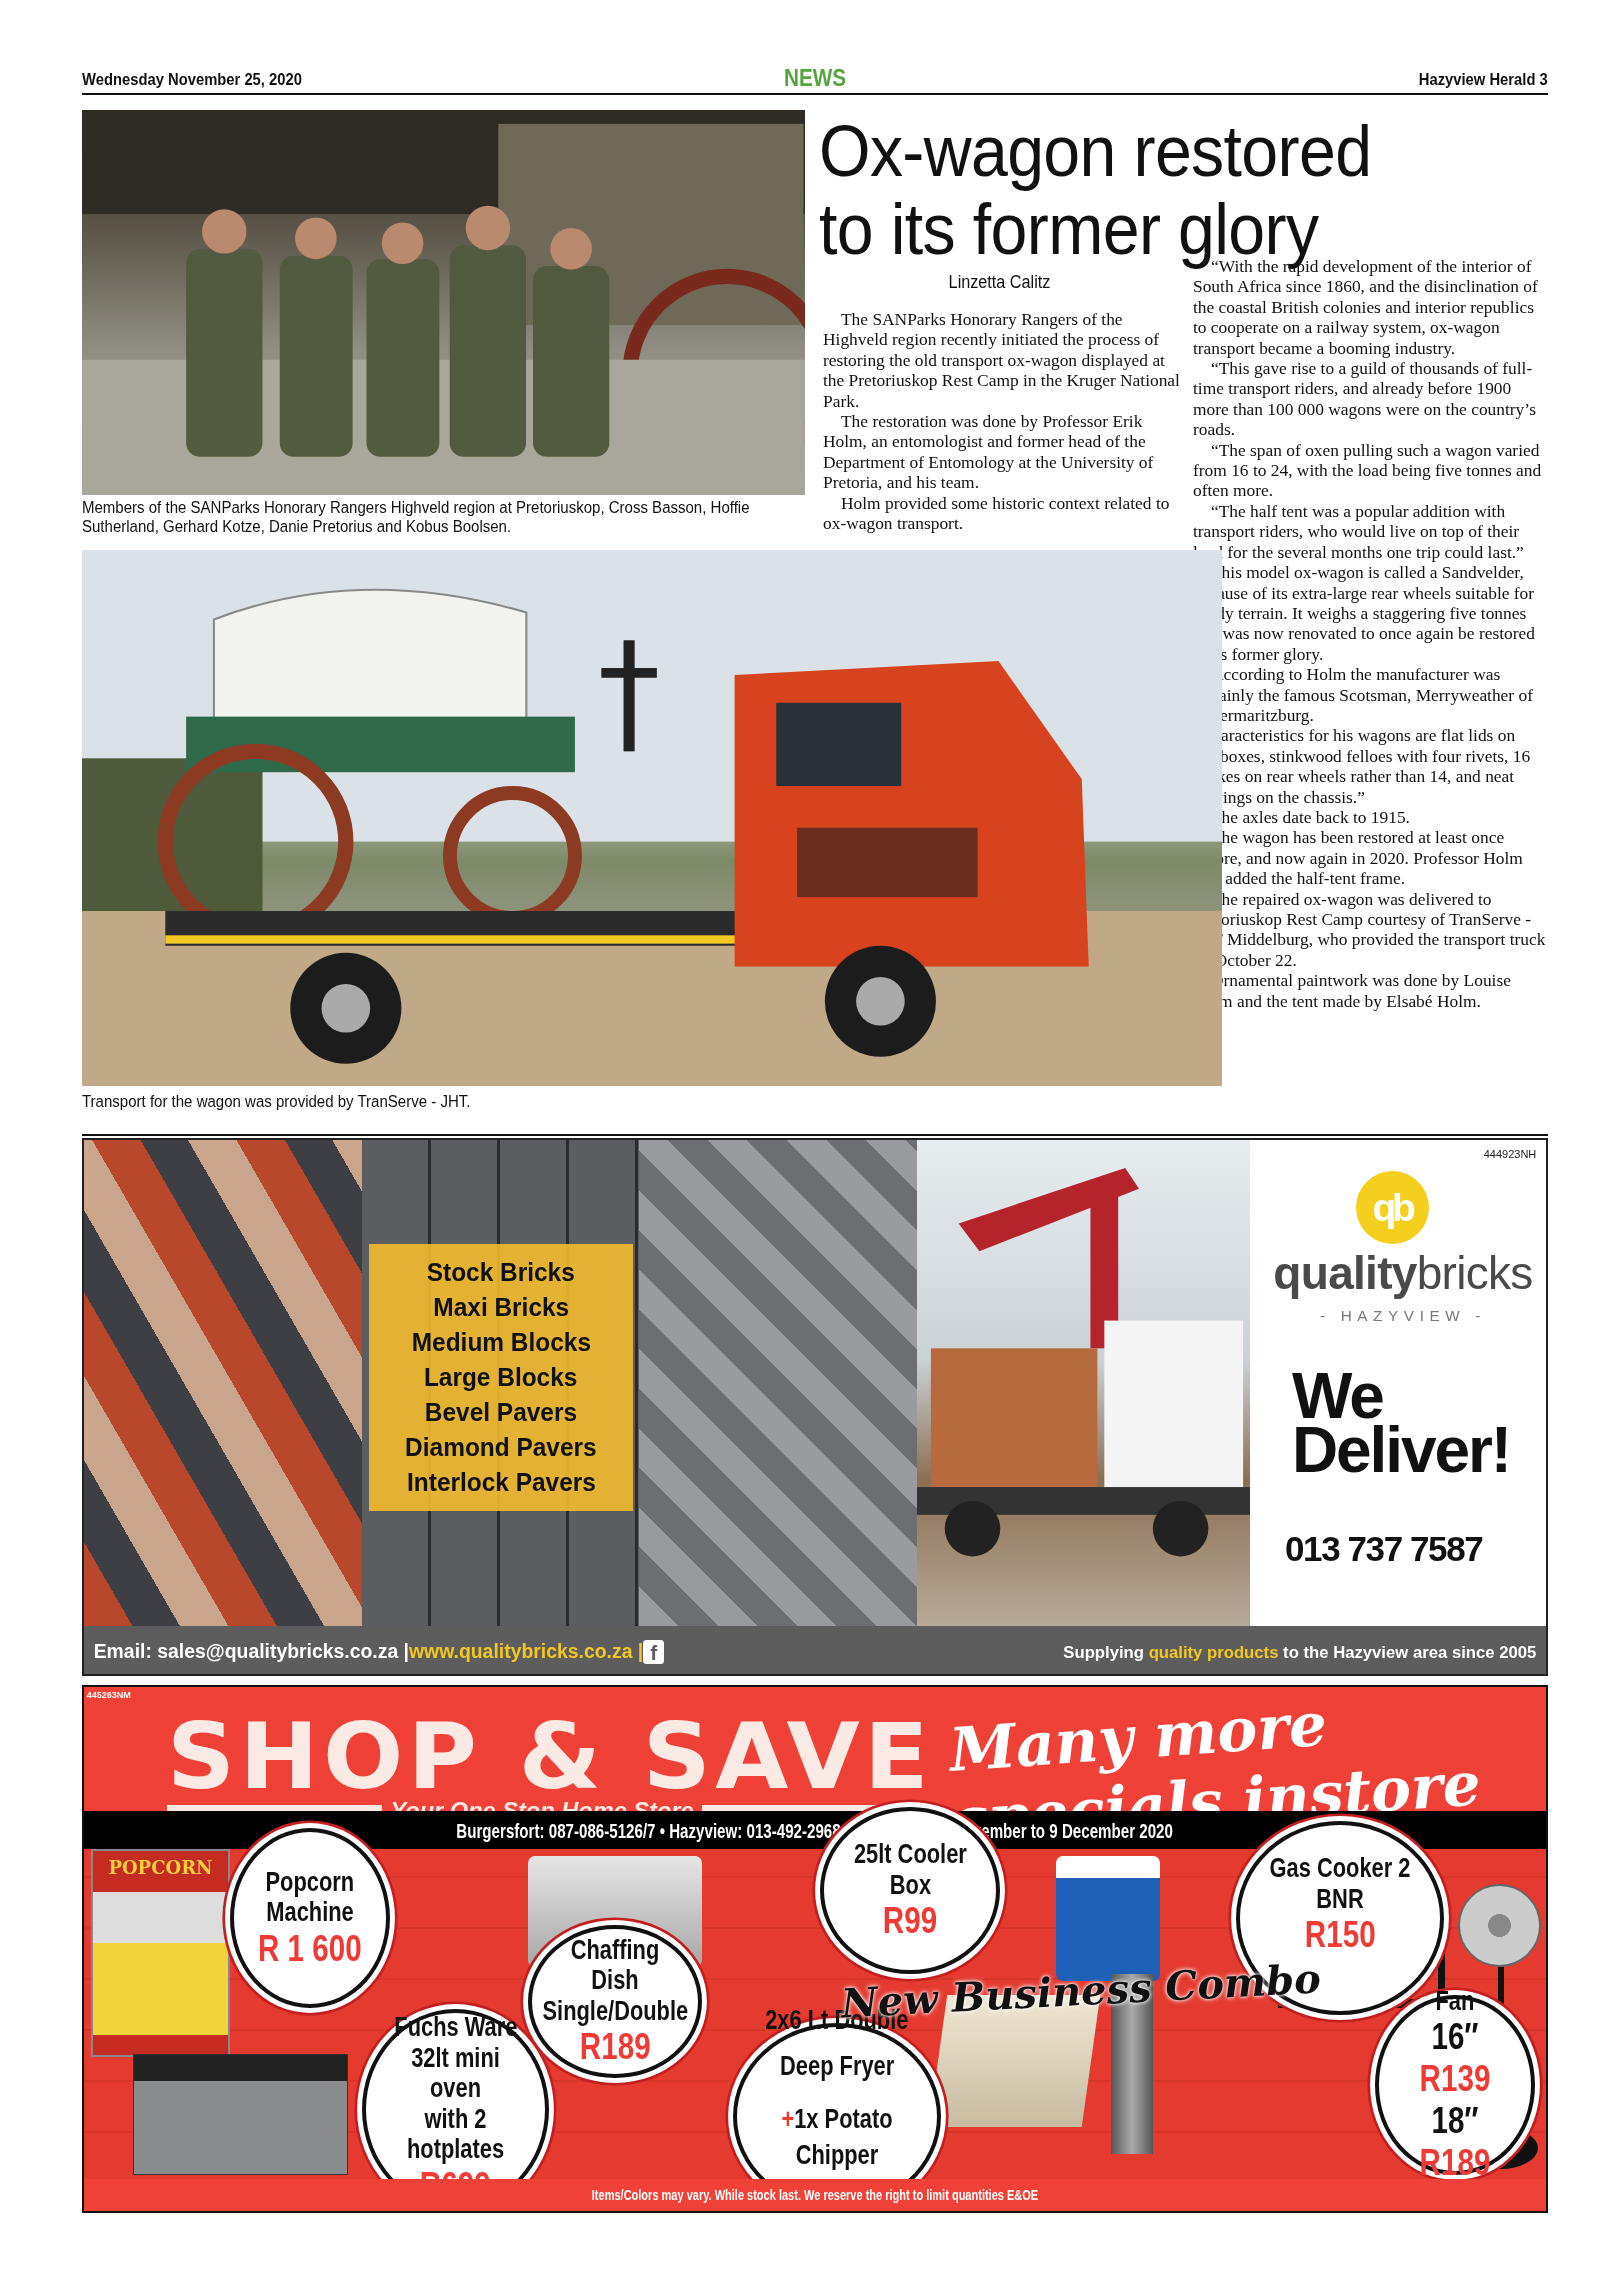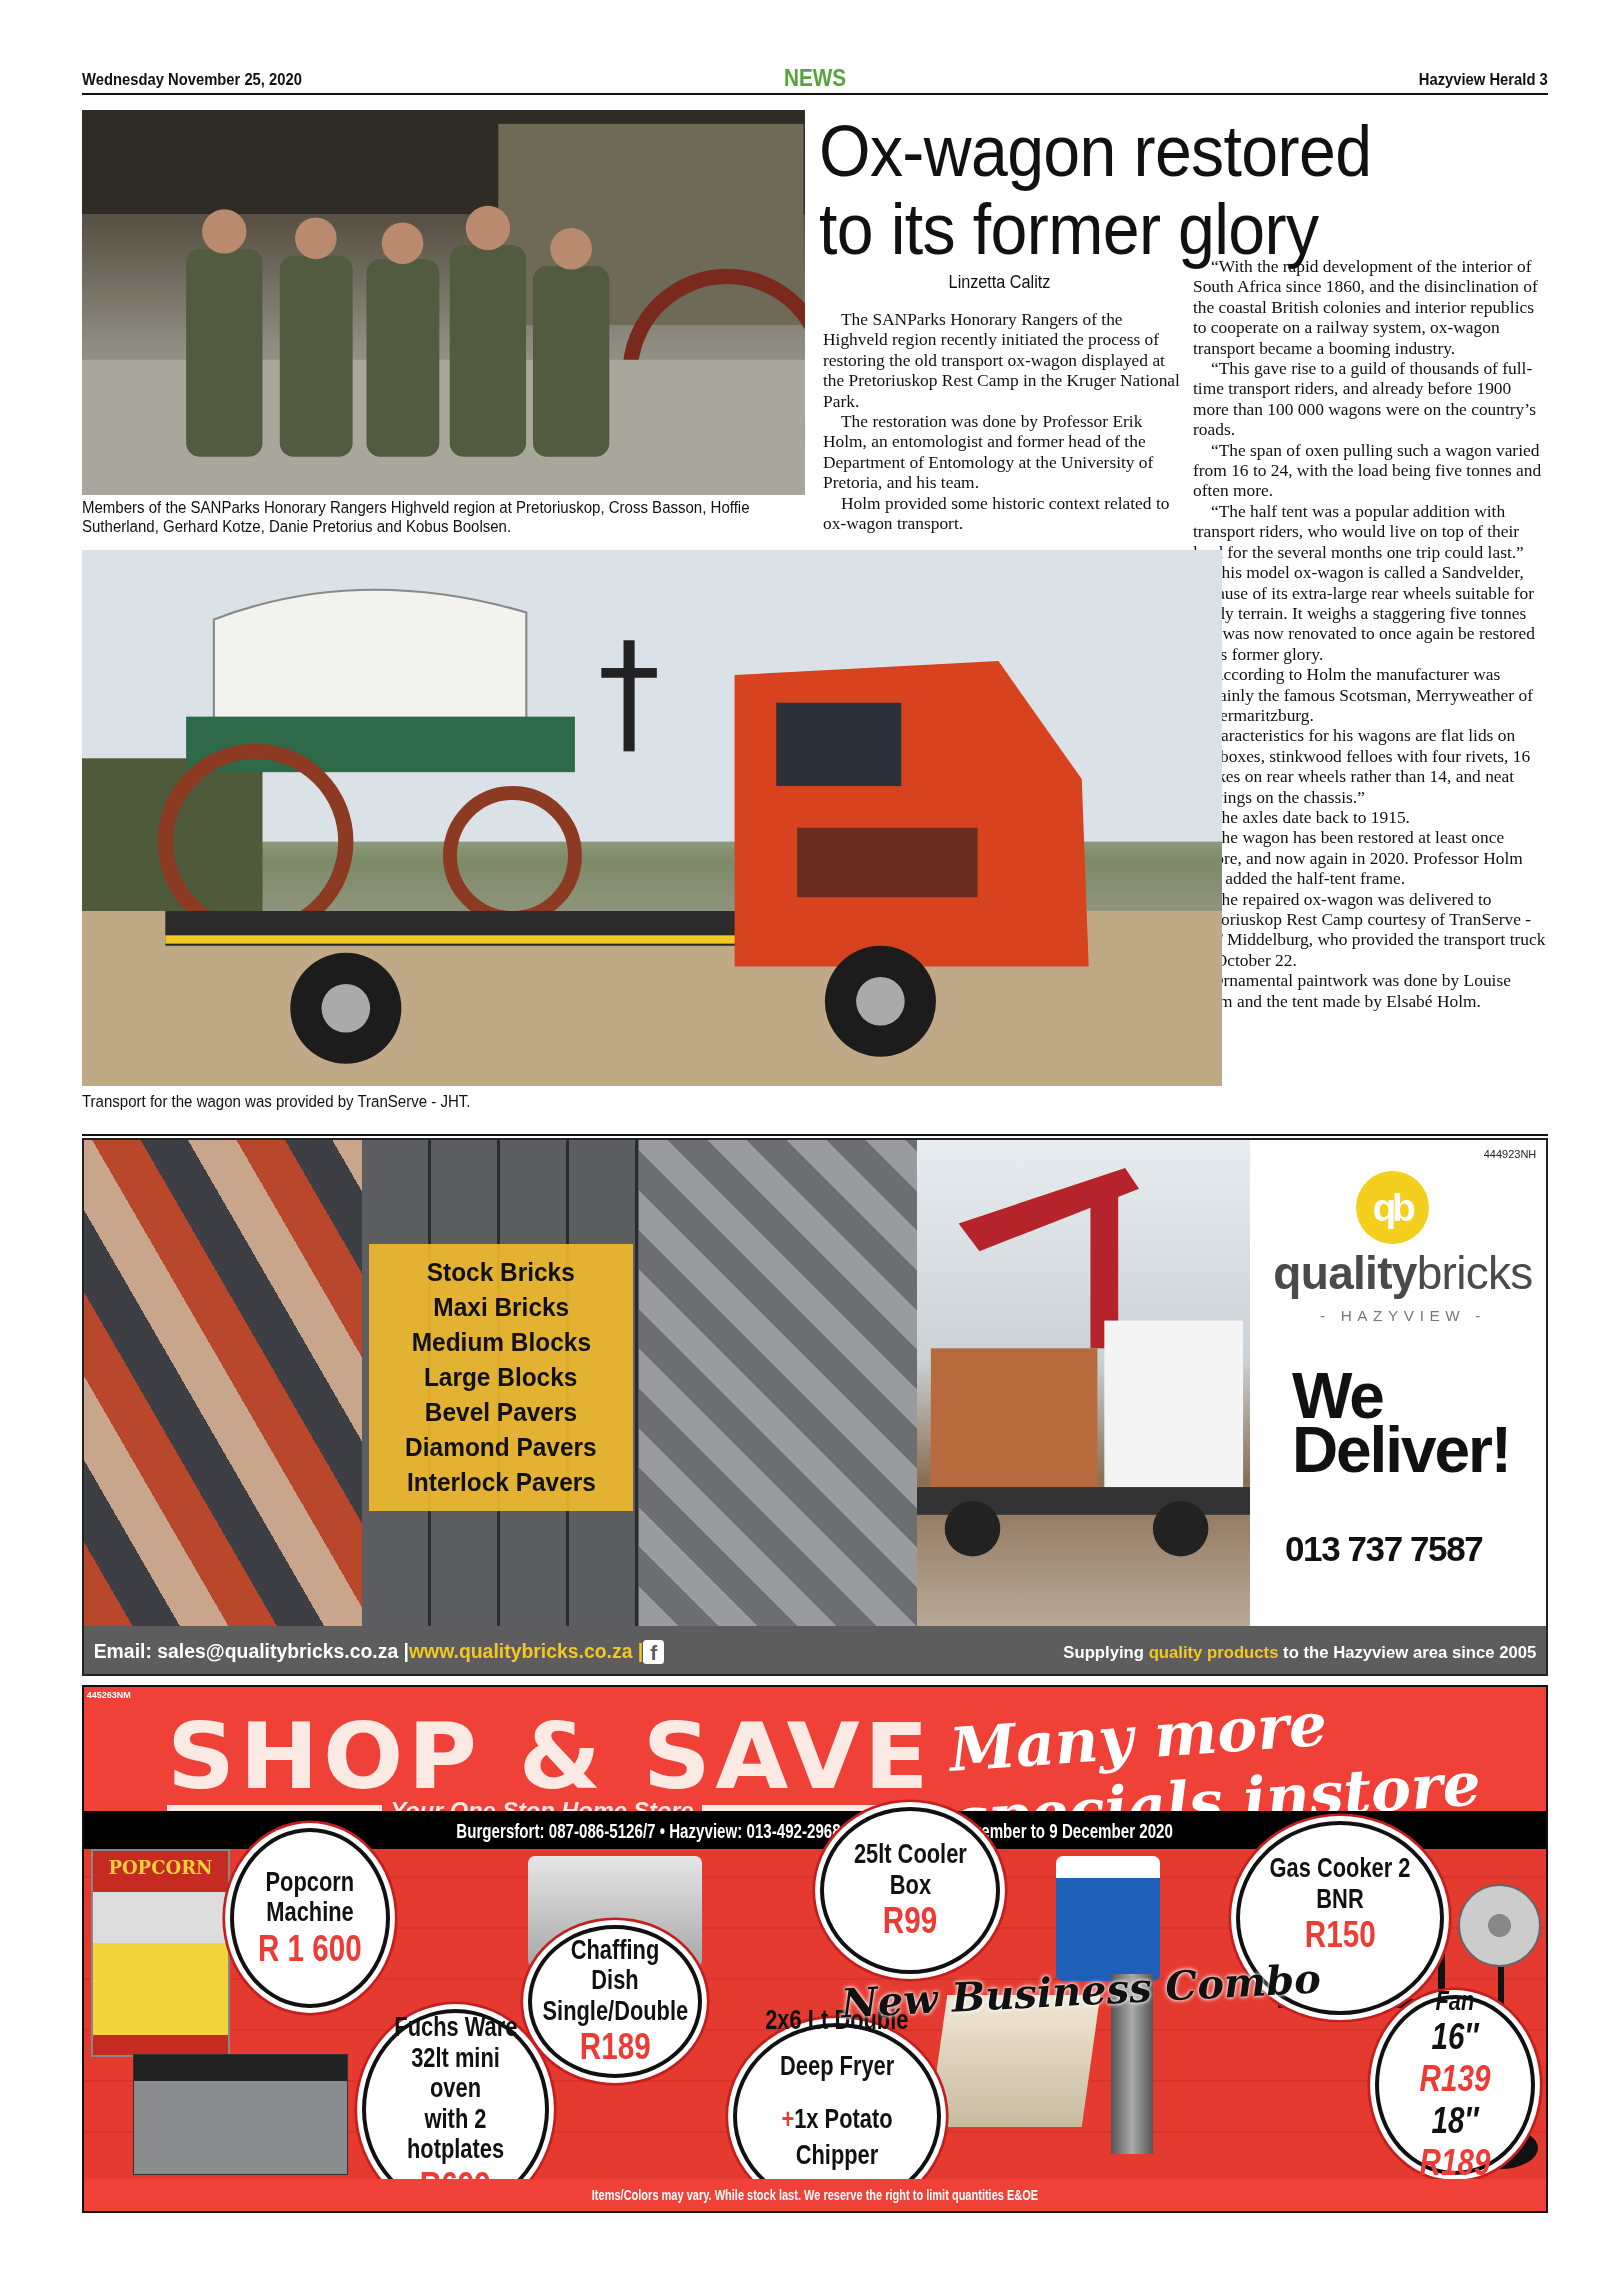--- a/index.html
+++ b/index.html
@@ -294,21 +294,21 @@
       <span class="nm">32lt mini oven</span>
       <span class="nm">with 2 hotplates</span>
       <span class="pr">R699</span>
     </div>
     <div class="bubble" style="left:649px; top:174px; width:208px; height:187px;gap:16px;">
       <span class="nm">2x6 Lt Double</span>
       <span class="nm">Deep Fryer</span>
       <span class="nm"><span class="pr" style="font-size:28px">+</span><span>1x Potato Chipper</span></span>
       <span class="pr">R1 800</span>
     </div>
-    <div class="bubble" style="left:1291px; top:146px; width:160px; height:180px;font-style:italic;">
+    <div class="bubble" style="left:1291px; top:146px; width:160px; height:180px;">
       <span class="nm">Fan</span>
       <span class="pr"><span class="k">16″</span> <span>R139</span></span>
       <span class="pr"><span class="k">18″</span> <span>R189</span></span>
     </div>
 
     <div class="combo-script">New Business Combo</div>
   </div>
 
   <div class="ss-disclaimer"><span>Items/Colors may vary. While stock last. We reserve the right to limit quantities E&amp;OE</span></div>
 </div>

